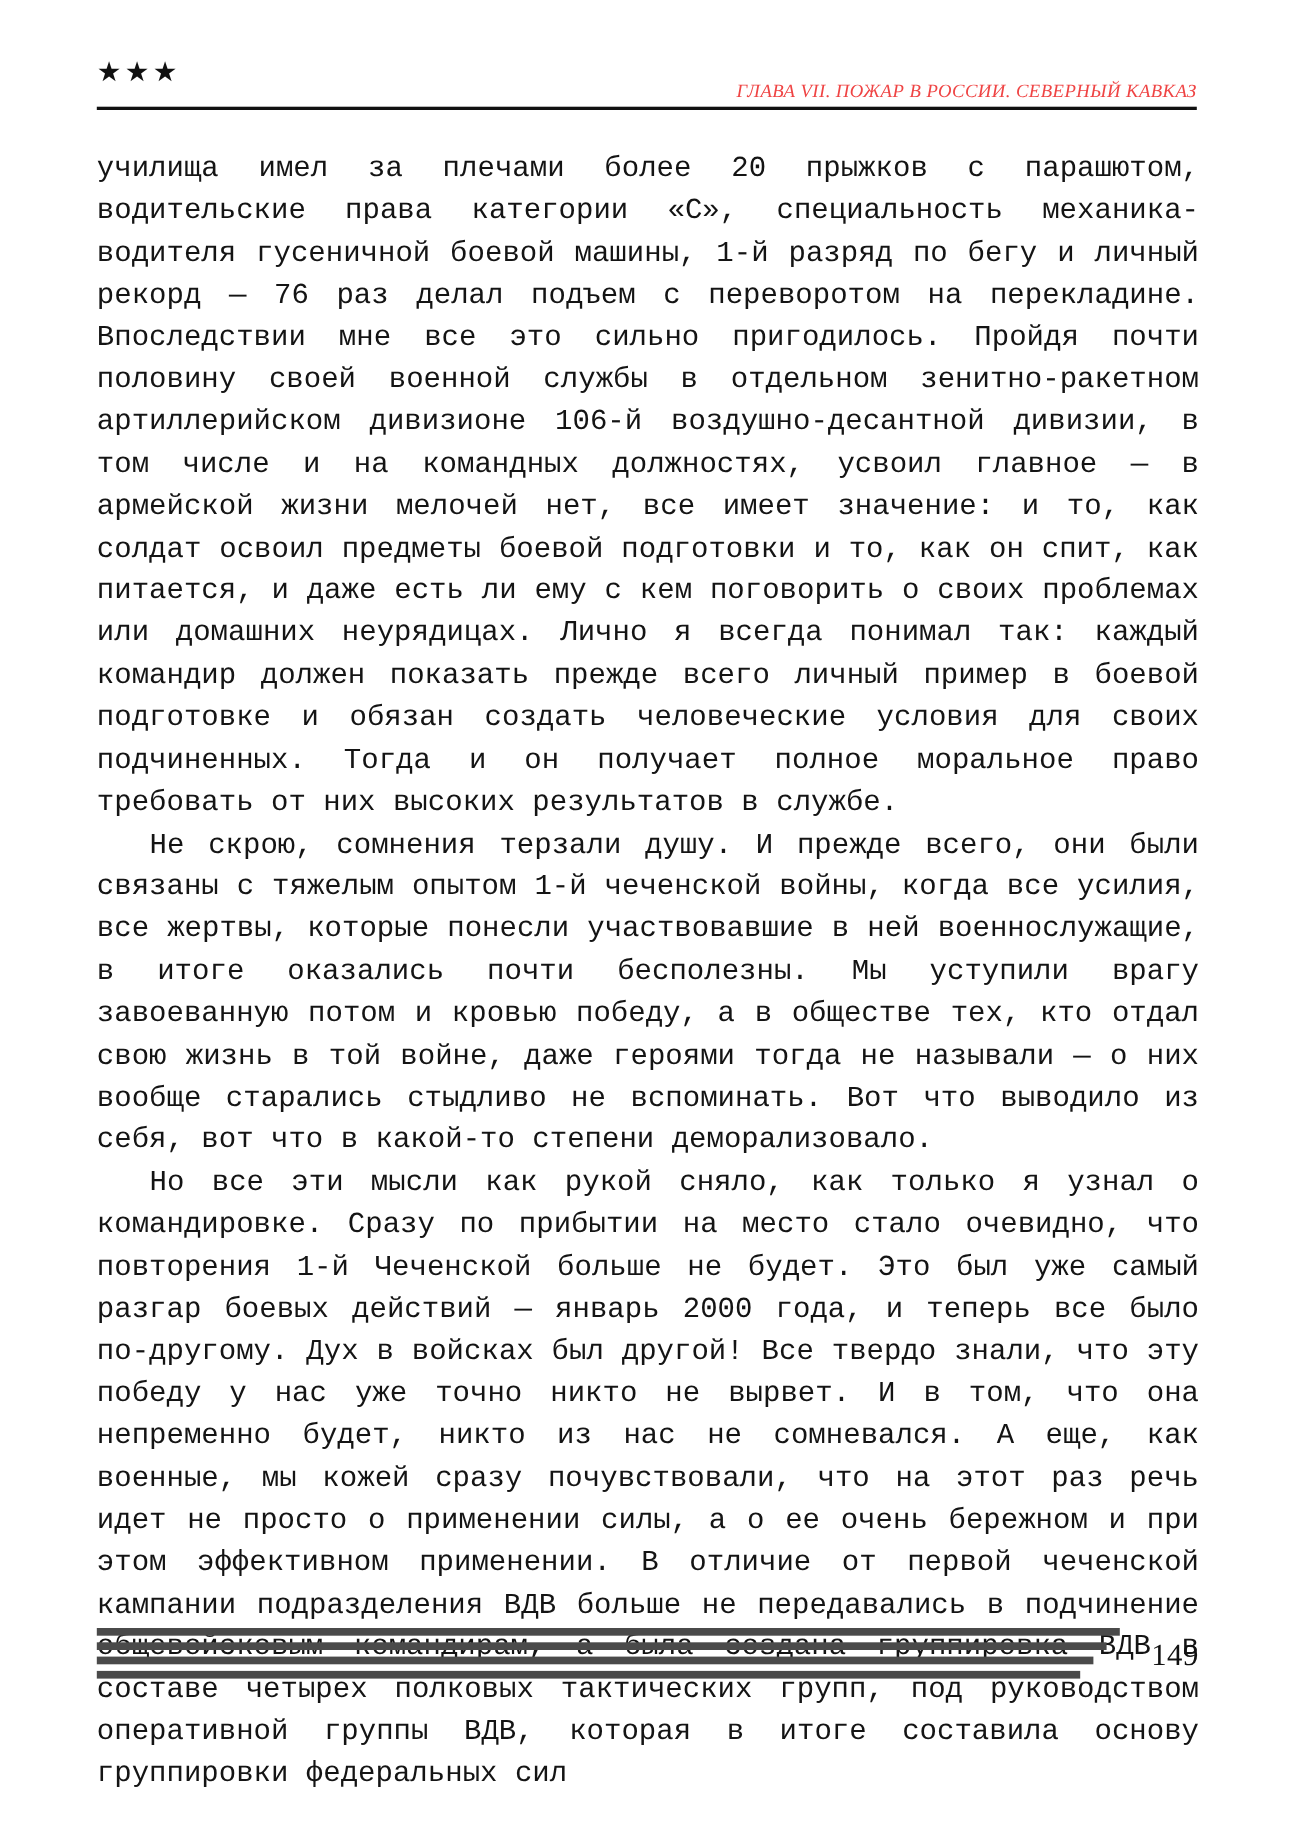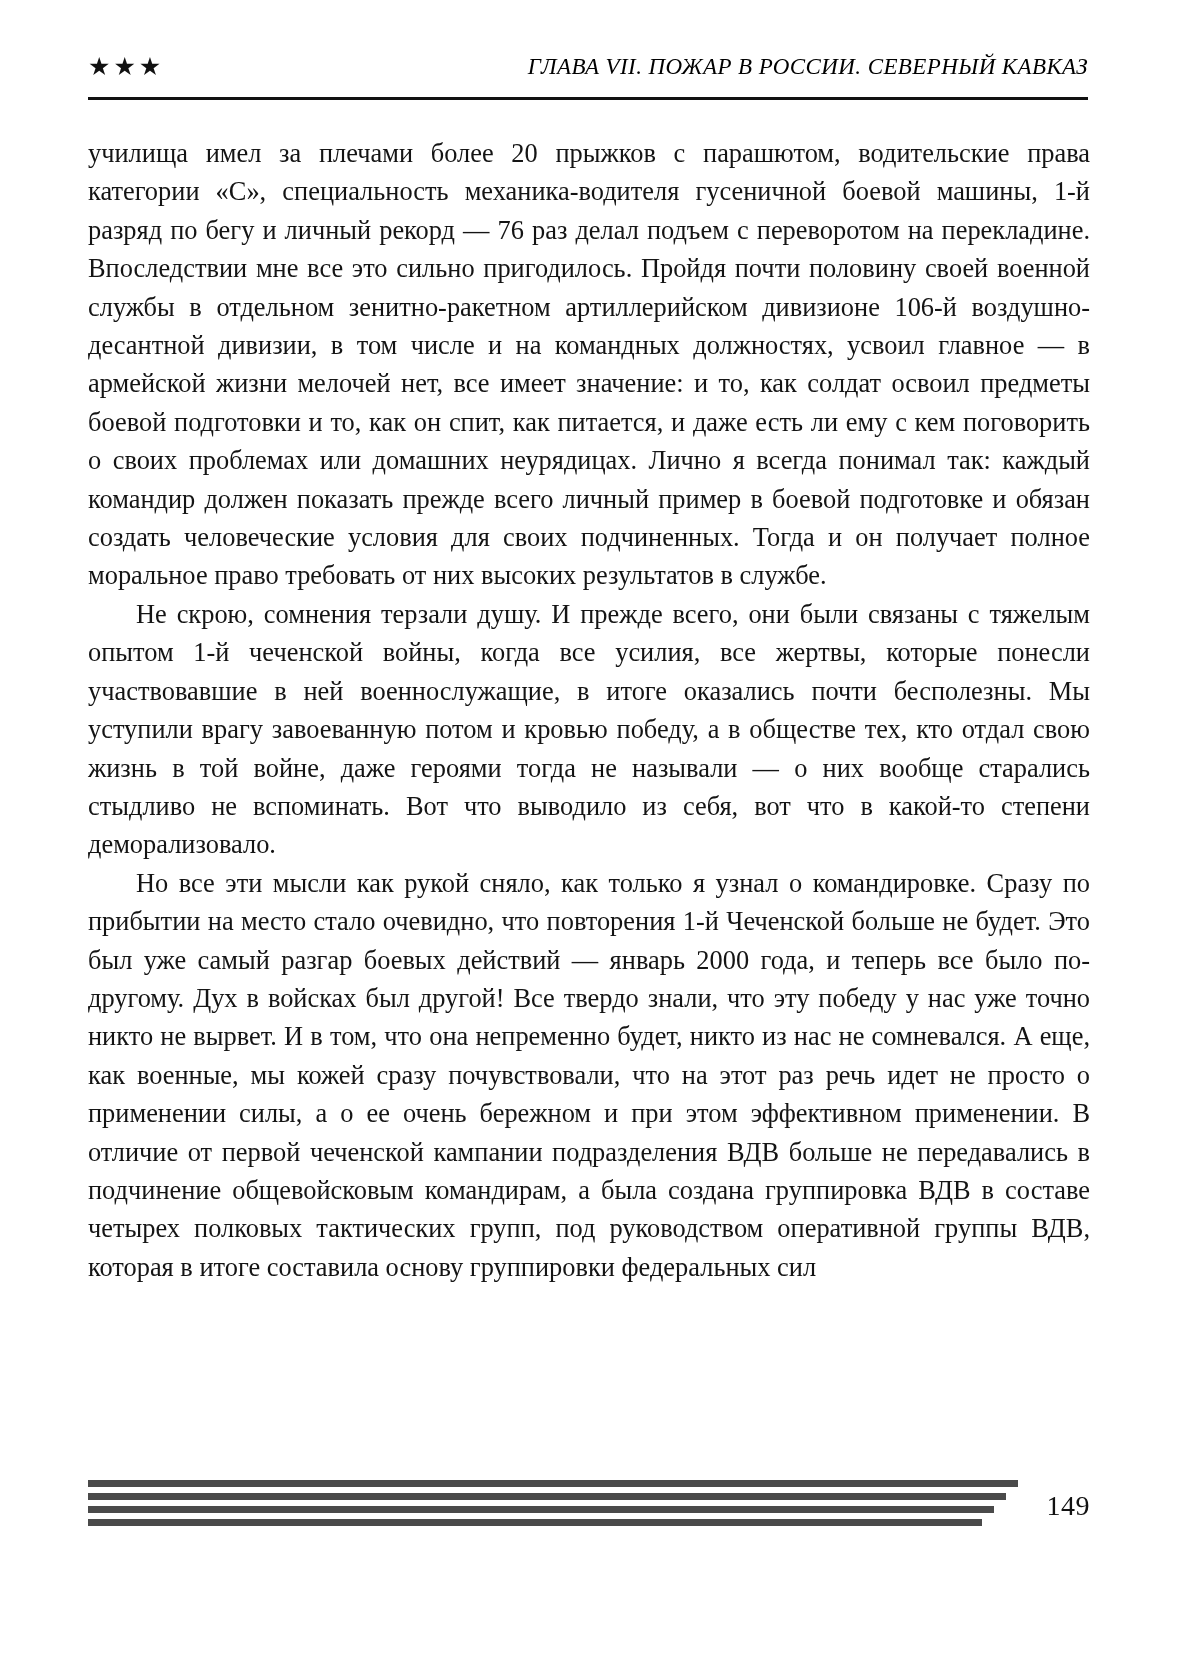--- a/index.html
+++ b/index.html
@@ -37,44 +37,45 @@
     left: 0;
     top: 0;
     font-size: 25px;
     letter-spacing: 3px;
     color: #111111;
     line-height: 34px;
   }
   .header-title {
     position: absolute;
     right: 0;
-    top: 2px;
+    top: 18px;
     font-style: italic;
     font-variant: small-caps;
-    font-size: 23px;
+    font-size: 17px;
     letter-spacing: 0.4px;
-    color: #000000;
+    color: #ef4444;
     white-space: nowrap;
     line-height: 30px;
   }
   .header-rule {
     position: absolute;
     left: 88px;
     top: 97px;
     width: 1000px;
     height: 3px;
     background: #111111;
   }
 
   
   .content {
     position: absolute;
     left: 88px;
     top: 134px;
     width: 1002px;
+    font-family: Liberation Mono, monospace;
   }
   .content p {
     margin: 0;
     font-size: 26.4px;
     line-height: 38.4px;
     text-align: justify;
     text-justify: inter-word;
     hyphens: manual;
     color: #141414;
   }

